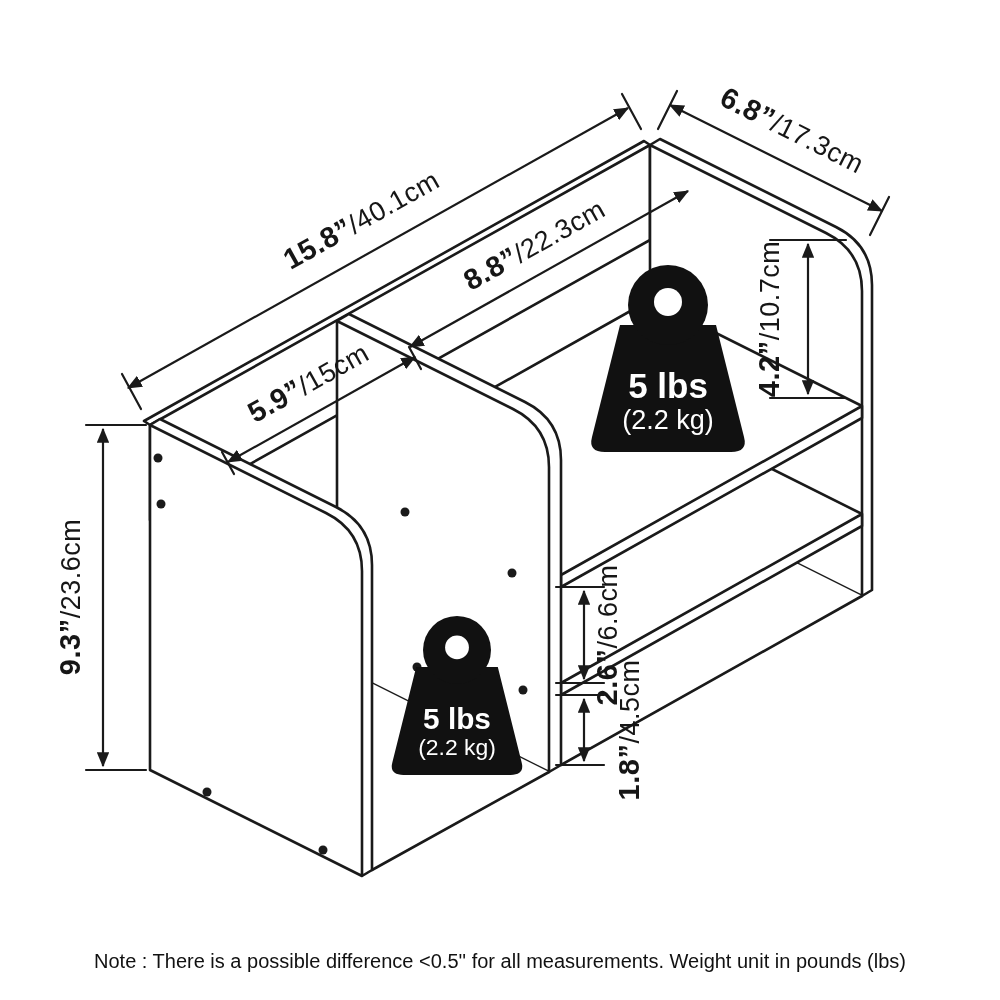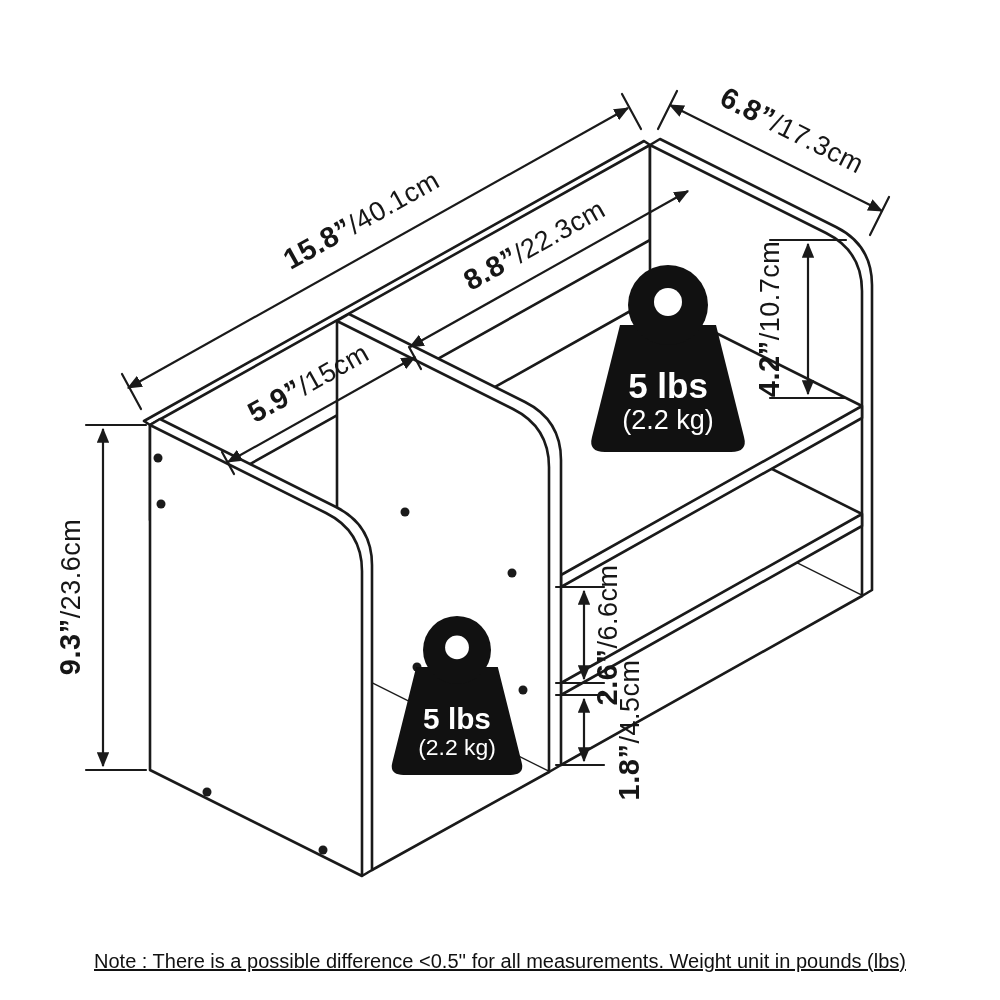--- a/index.html
+++ b/index.html
@@ -9,21 +9,21 @@
   .edge{fill:none;stroke:#1a1a1a;stroke-width:2.6;stroke-linejoin:round;stroke-linecap:round;}
   .dimline{fill:none;stroke:#1a1a1a;stroke-width:2.2;}
   .tick{stroke:#1a1a1a;stroke-width:2.2;stroke-linecap:round;}
   .screw{fill:#1a1a1a;}
   text.dim{font-family:"Liberation Sans",sans-serif;font-size:29px;fill:#161616;letter-spacing:.5px;}
   .inch{font-weight:700;}
   .cmt{font-weight:400;font-size:27px;}
   .wlbs{font-family:"Liberation Sans",sans-serif;font-weight:700;font-size:35px;fill:#ffffff;}
   .wkg{font-family:"Liberation Sans",sans-serif;font-weight:400;font-size:27px;fill:#ffffff;}
   .note{position:absolute;left:0;right:0;top:950px;text-align:center;
-        font-family:"Liberation Sans",sans-serif;font-size:20px;color:#111;text-decoration:underline;}
+        font-family:"Liberation Sans",sans-serif;font-size:20px;color:#111;}
 </style>
 </head>
 <body>
 
 <div class="canvas">
 <svg width="1000" height="1000" viewBox="0 0 1000 1000">
   <defs>
     <marker id="ah" viewBox="0 0 12 10" markerWidth="15" markerHeight="12.5" refX="11" refY="5" orient="auto-start-reverse" markerUnits="userSpaceOnUse">
       <path d="M0 0 L12 5 L0 10 Z" fill="#1a1a1a"></path>
     </marker>

